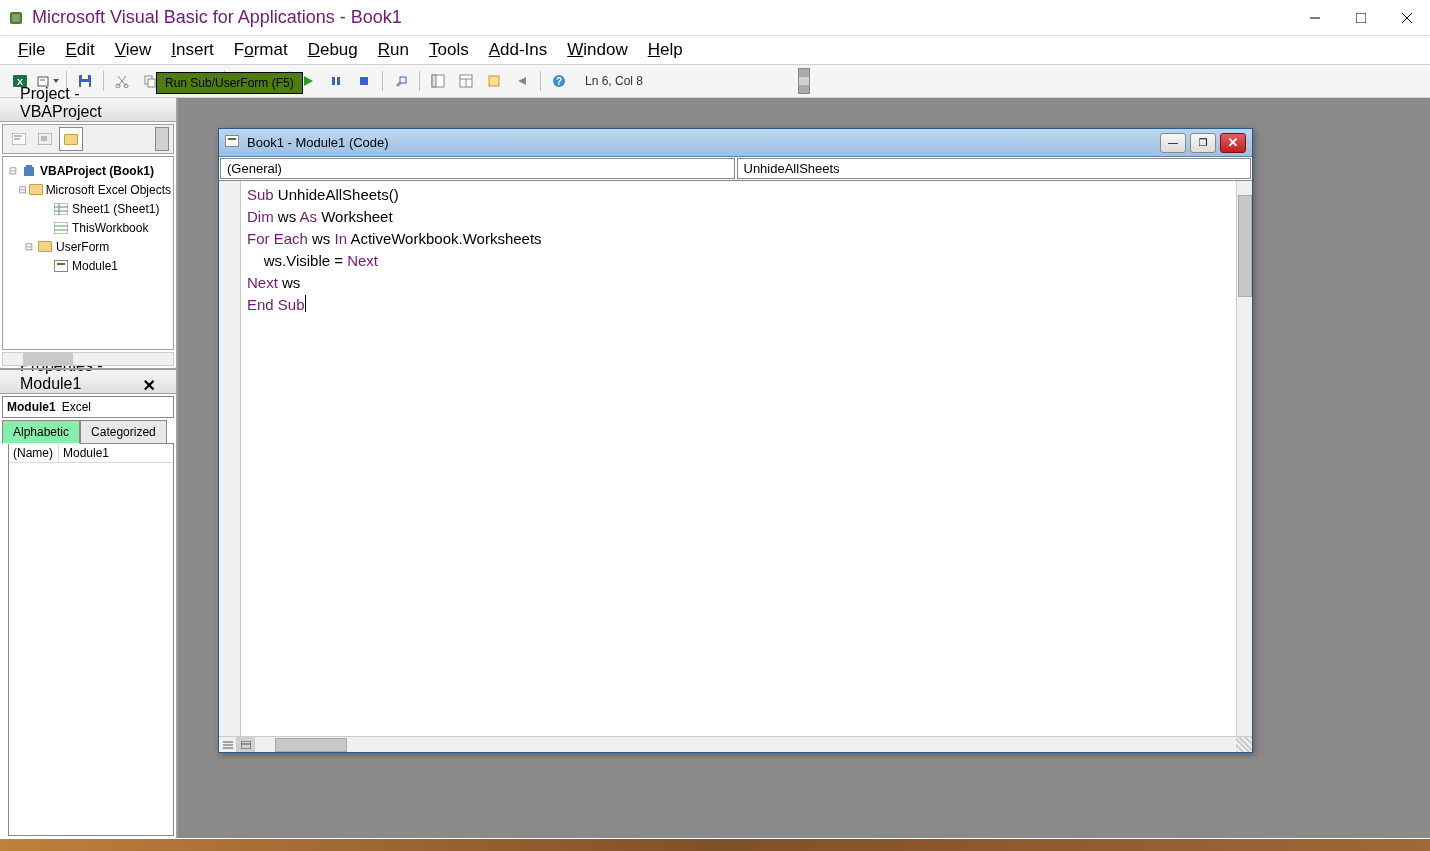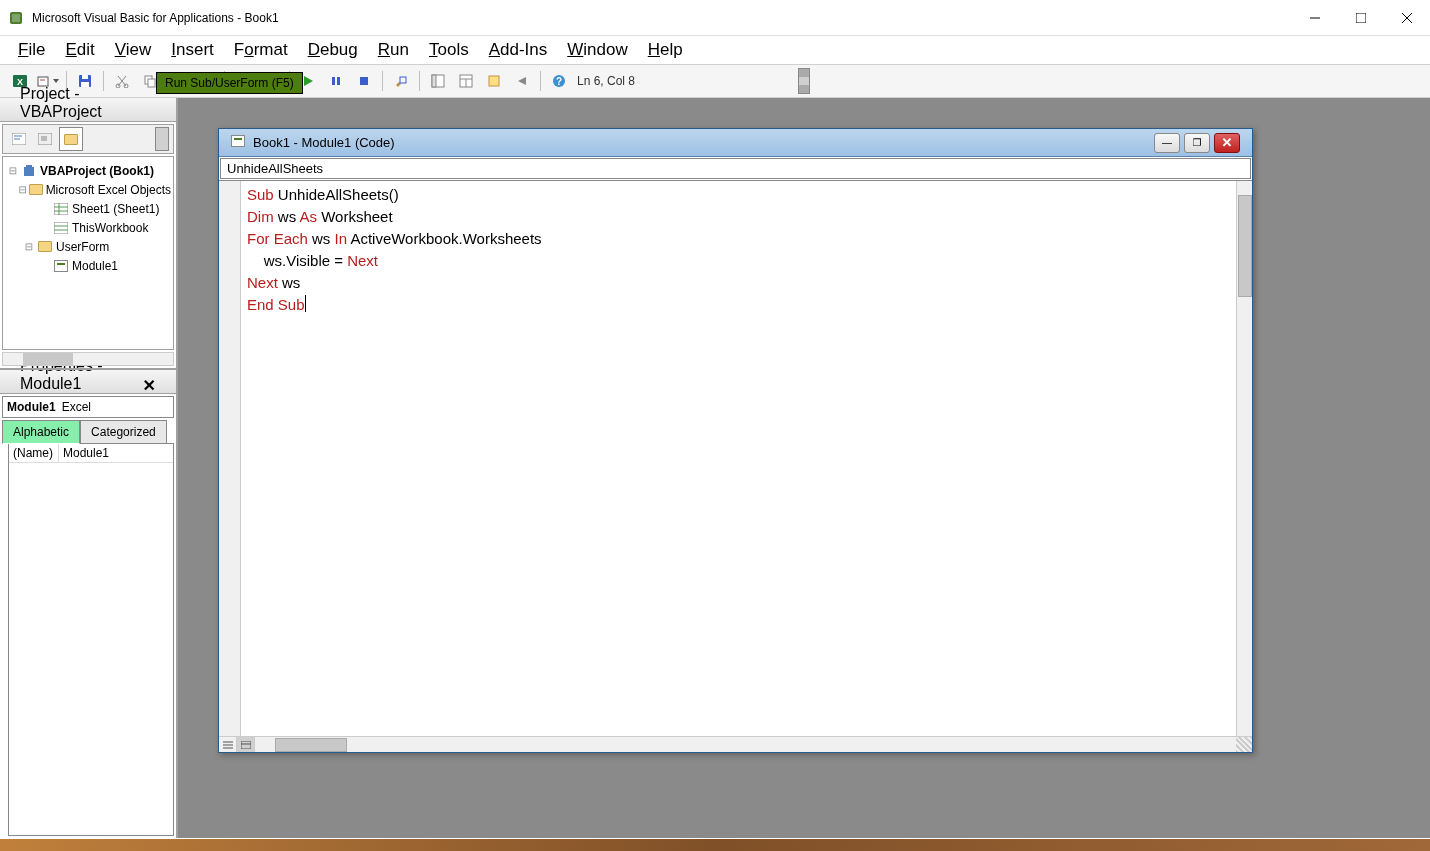--- a/index.html
+++ b/index.html
@@ -1,32 +1,32 @@
 <!DOCTYPE html>
 <html><head>
 <meta charset="utf-8">
 <style>
 * { box-sizing: border-box; margin: 0; padding: 0; font-family: 'Segoe UI', Tahoma, sans-serif; }
 body { width: 1430px; height: 851px; background: #fff; overflow: hidden; position: relative; }
 
 .titlebar { height: 36px; display: flex; align-items: center; padding: 0 0 0 8px; background: #fff; border-bottom: 1px solid #e0e0e0; }
 .titlebar .app-icon { width: 16px; height: 16px; margin-right: 8px; }
-.titlebar .title { font-size: 12px; color: #000000; flex: 1; }
+.titlebar .title { font-size: 18px; color: #701a75; flex: 1; }
 .titlebar .win-controls { display: flex; }
 .titlebar .win-btn { width: 46px; height: 36px; display: flex; align-items: center; justify-content: center; cursor: pointer; }
 
 .menubar { height: 28px; display: flex; align-items: center; padding: 0 8px; background: #fff; font-size: 17px; }
 .menubar .menu-item { padding: 4px 10px; cursor: pointer; }
 .menubar .menu-item u { text-decoration: underline; }
 
 .toolbar { height: 34px; display: flex; align-items: center; padding: 0 6px; background: #f5f5f5; border-top: 1px solid #d0d0d0; border-bottom: 1px solid #d0d0d0; position: relative; }
 .toolbar .tb-btn { width: 24px; height: 24px; margin: 0 2px; display: flex; align-items: center; justify-content: center; cursor: pointer; border: 1px solid transparent; border-radius: 2px; }
 .toolbar .sep { width: 1px; height: 20px; background: #c0c0c0; margin: 0 4px; }
 .toolbar .triangle-down { width: 0; height: 0; border-left: 3px solid transparent; border-right: 3px solid transparent; border-top: 4px solid #555; margin-left: 2px; }
-.toolbar .status-text { margin-left: 4px; font-size: 12px; color: #333; }
+.toolbar .status-text { margin-left: 12px; font-size: 12px; color: #333; }
 .toolbar .end-drop { position: absolute; right: 620px; width: 12px; height: 26px; background: #d0d0d0; display: flex; flex-direction: column; justify-content: space-between; border: 1px solid #888; }
 .toolbar .end-drop div { height: 8px; background: #aaa; }
 
 .main { display: flex; height: 740px; position: relative; }
 
 .sidebar { width: 178px; display: flex; flex-direction: column; border-right: 2px solid #a0a0a0; }
 .panel-header { height: 24px; background: linear-gradient(#f5f5f5,#e0e0e0); border-bottom: 1px solid #a0a0a0; display: flex; align-items: flex-end; padding: 0 20px; font-size: 16px; }
 .panel-header .close-x { margin-left: auto; width: 16px; height: 16px; display: flex; align-items: center; justify-content: center; cursor: pointer; font-weight: bold; }
 
 .project-panel { height: 272px; border-bottom: 2px solid #a0a0a0; display: flex; flex-direction: column; position: relative; }
@@ -54,34 +54,34 @@
 .prop-grid { flex: 1; border: 1px solid #888; margin: -1px 2px 2px 8px; font-size: 12px; }
 .prop-row { display: flex; border-bottom: 1px solid #ddd; }
 .prop-row .pname { width: 50px; padding: 2px 4px; border-right: 1px solid #ddd; }
 .prop-row .pval { flex: 1; padding: 2px 4px; }
 
 .mdi { flex: 1; background: #8a8a8a; position: relative; }
 
 .tooltip { position: absolute; left: 156px; top: 72px; background: #4d7c0f; border: 1px solid #000; padding: 3px 8px; font-size: 12px; z-index: 50; }
 
 .codewin { position: absolute; left: 40px; top: 30px; width: 1035px; height: 625px; background: #fff; border: 1px solid #2a5a8a; box-shadow: 2px 2px 6px rgba(0,0,0,0.3); }
-.codewin-title { height: 28px; background: linear-gradient(#bdd6ee, #9cc0e4); display: flex; align-items: center; padding: 0 12px; border-bottom: 1px solid #5a83ad; }
+.codewin-title { height: 28px; background: linear-gradient(#bdd6ee, #9cc0e4); display: flex; align-items: center; padding: 0 6px; border-bottom: 1px solid #5a83ad; }
 .codewin-title .cw-icon { width: 16px; height: 16px; margin-right: 6px; }
 .codewin-title .cw-text { font-size: 13px; flex: 1; }
 .codewin-title .cw-btn { width: 26px; height: 20px; margin-left: 4px; background: linear-gradient(#f8f8f8,#dcdcdc); border: 1px solid #888; border-radius: 3px; display: flex; align-items: center; justify-content: center; cursor: pointer; font-size: 10px; }
 .codewin-title .cw-btn.close { background: linear-gradient(#e06060,#c02020); border-color: #801010; color: #fff; font-weight: bold; font-size: 13px; }
 
 .code-combos { display: flex; height: 24px; border-bottom: 1px solid #888; }
 .code-combo { flex: 1; border: 1px solid #888; margin: 1px; display: flex; align-items: center; padding: 0 6px; font-size: 13px; background: #fff; }
 .code-combo .triangle-down { margin-left: auto; border-top-color: #333; }
 
 .code-body { display: flex; height: calc(100% - 28px - 24px - 16px); }
 .code-margin { width: 22px; background: #f0f0f0; border-right: 1px solid #ccc; }
 .code-text { flex: 1; padding: 4px 6px; font-family: 'Consolas', 'Courier New', monospace; font-size: 15px; line-height: 20px; white-space: pre; position: relative; }
-.code-text .kw { color: #b91c1c; }
+.code-text .kw { color: #701a75; }
 .code-text .cursor { border-left: 1px solid #000; animation: blink 1s infinite; position: absolute; height: 17px; }
 .code-vscroll { width: 16px; background: #f0f0f0; border-left: 1px solid #ccc; position: relative; }
 .code-vscroll::before { content: ''; position: absolute; top: 14px; left: 1px; width: 12px; height: 100px; background: #c8c8c8; border: 1px solid #aaa; }
 .code-footer { height: 16px; display: flex; background: #f0f0f0; border-top: 1px solid #ccc; }
 .code-footer .fbtn { width: 18px; border-right: 1px solid #ccc; display: flex; align-items: center; justify-content: center; cursor: pointer; }
 .code-footer .fbtn.active { background: #d0d0d0; }
 .code-footer .hscroll { flex: 1; position: relative; }
 .code-footer .hscroll::before { content: ''; position: absolute; left: 20px; top: 1px; width: 70px; height: 12px; background: #c8c8c8; border: 1px solid #aaa; }
 .code-footer .grip { width: 16px; background: repeating-linear-gradient(45deg,#ccc,#ccc 2px,#f0f0f0 2px,#f0f0f0 4px); }
 
@@ -382,20 +382,24 @@
         <span class="cw-icon">
             <div class="mod-icon"></div>
           </span>
         <span class="cw-text">Book1 - Module1 (Code)</span>
         <div class="cw-btn">—</div>
         <div class="cw-btn">❐</div>
         <div class="cw-btn close">✕</div>
       </div>
       <div class="code-combos">
         <div class="code-combo">
+            <span>(General)</span>
+            <span class="triangle-down"></span>
+          </div>
+        <div class="code-combo">
             <span>UnhideAllSheets</span>
             <span class="triangle-down"></span>
           </div>
       </div>
       <div class="code-body">
         <div class="code-margin"></div>
         <div class="code-text"><span class="kw">Sub</span><span> UnhideAllSheets()</span>
 <span class="kw">Dim</span><span> ws </span><span class="kw">As</span><span> Worksheet</span>
 <span class="kw">For Each</span><span> ws </span><span class="kw">In</span><span> ActiveWorkbook.Worksheets</span>
 <span>    ws.Visible = </span><span class="kw">Next</span>

